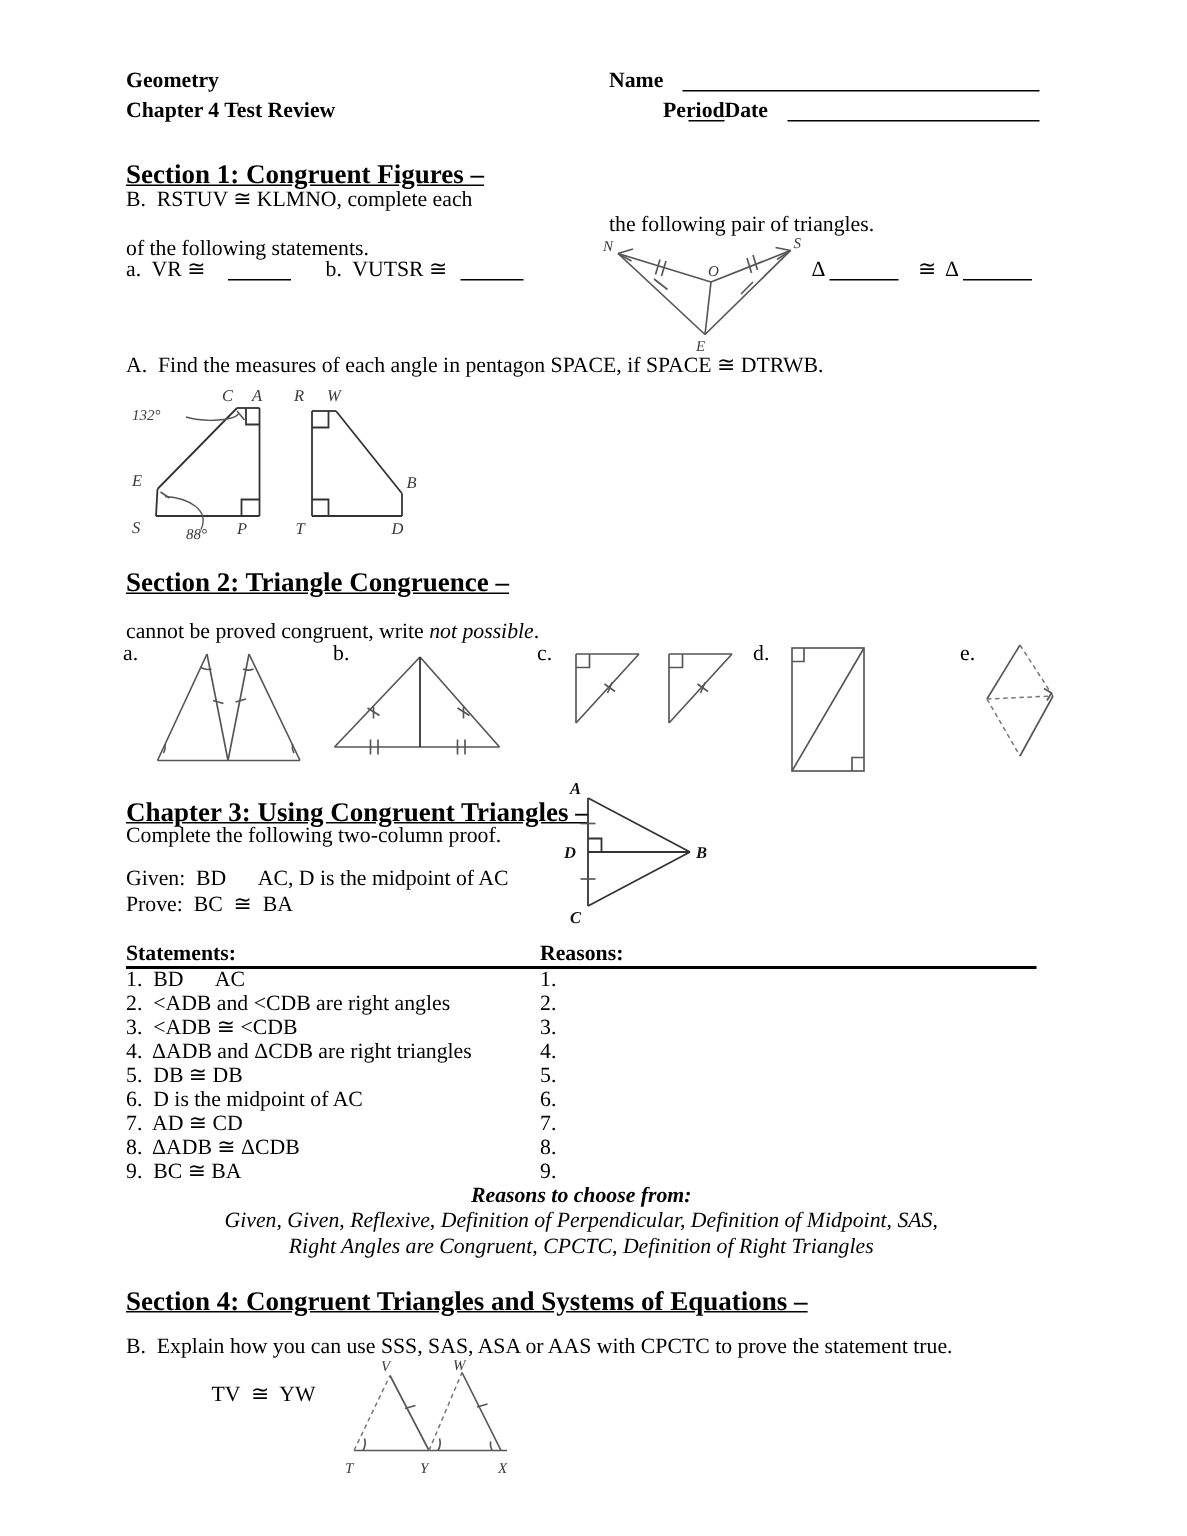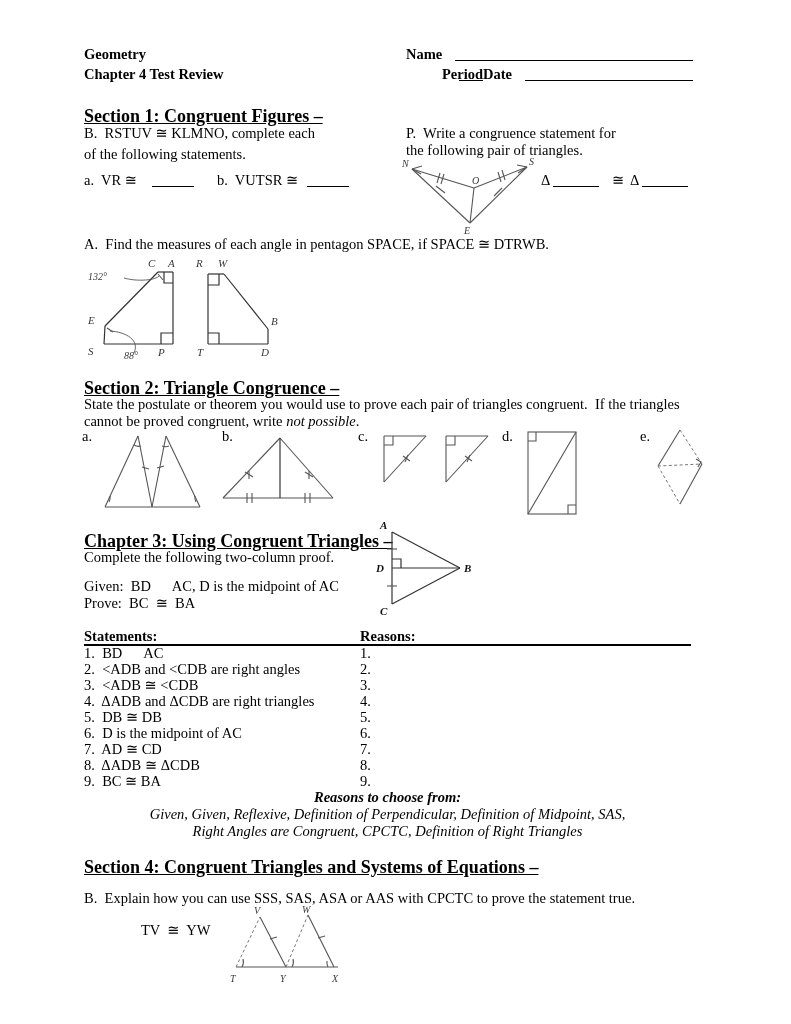--- a/index.html
+++ b/index.html
@@ -49,23 +49,22 @@
   <div class="rule" style="left:455px; top:60px; width:238px;"></div>
 
   <div class="abs t b" style="left:406px; top:66px;margin-left:36px;">Period</div>
   <div class="rule" style="left:459px; top:80px; width:24px;"></div>
   <div class="abs t b" style="left:483px; top:66px;">Date</div>
   <div class="rule" style="left:525px; top:80px; width:168px;"></div>
 
   <div class="abs u-head" style="left:84px; top:106px;">Section 1:  Congruent Figures –</div>
 
   <div class="abs t" style="left:84px; top:125px;">B.  RSTUV ≅ KLMNO, complete each</div>
-  <div class="abs t" style="left:84px; top:146px;">of the following statements.</div>
-
-  <div class="abs t" style="left:406px; top:125px;">P.  Write a congruence statement for</div>
+  <div class="abs t" style="left:84px; top:158px;">of the following statements.</div>
+
   <div class="abs t" style="left:406px; top:142px;">the following pair of triangles.</div>
 
   <div class="abs t" style="left:84px; top:172px;">a.  VR ≅</div>
   <div class="rule" style="left:152px; top:186px; width:42px;"></div>
 
   <div class="abs t" style="left:217px; top:172px;">b.  VUTSR ≅</div>
   <div class="rule" style="left:307px; top:186px; width:42px;"></div>
 
   <div class="abs fig" style="left:396px; top:155px;">
     <svg width="150" height="80" viewBox="0 0 150 80">
@@ -148,21 +147,20 @@
       <polyline class="ln2" points="17,77 28,77 28,88"></polyline>
       <text x="5" y="11" font-size="11">R</text>
       <text x="27" y="11" font-size="11">W</text>
       <text x="80" y="69" font-size="11">B</text>
       <text x="6" y="100" font-size="11">T</text>
       <text x="70" y="100" font-size="11">D</text>
     </svg>
   </div>
 
   <div class="abs u-head" style="left:84px; top:378px;">Section 2:  Triangle Congruence –</div>
-  <div class="abs t" style="left:84px; top:396px;">State the postulate or theorem you would use to prove each pair of triangles congruent.  If the triangles</div>
   <div class="abs t" style="left:84px; top:413px;"><span>cannot be proved congruent, write </span><span class="i">not possible</span><span>.</span></div>
 
   <div class="abs t" style="left:82px; top:428px;">a.</div>
   <div class="abs t" style="left:222px; top:428px;">b.</div>
   <div class="abs t" style="left:358px; top:428px;">c.</div>
   <div class="abs t" style="left:502px; top:428px;">d.</div>
   <div class="abs t" style="left:640px; top:428px;">e.</div>
 
   <div class="abs fig" style="left:100px; top:430px;">
     <svg width="115" height="85" viewBox="0 0 115 85">

